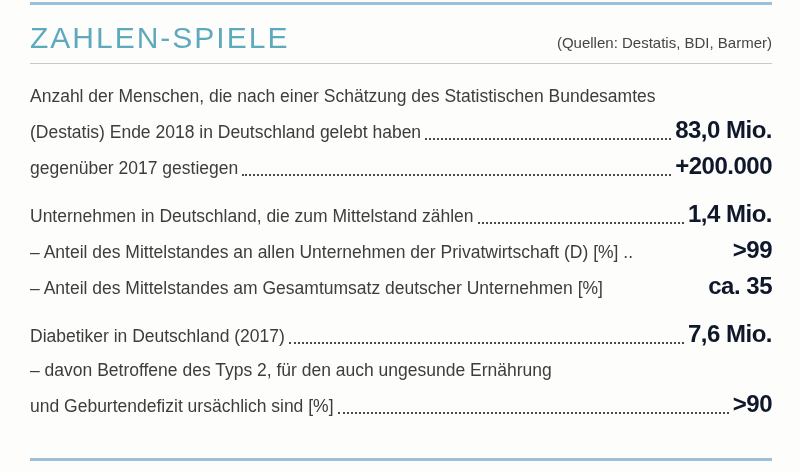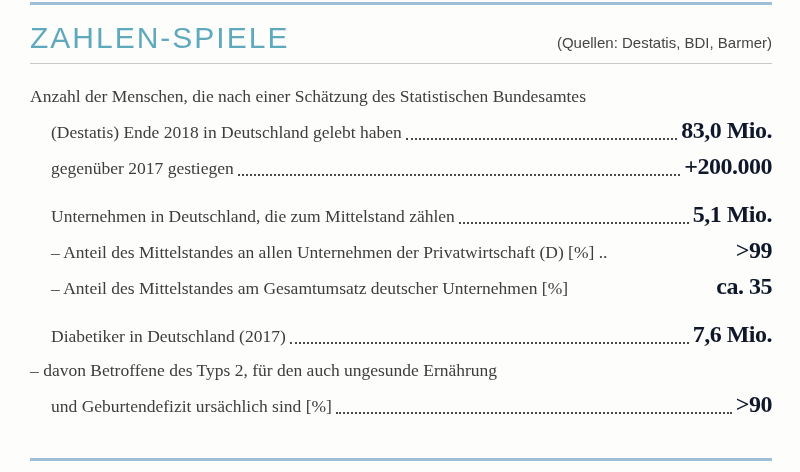--- a/index.html
+++ b/index.html
@@ -47,26 +47,24 @@
     background: #c9c9c9;
     border: none;
     margin: 9px 0 0 0;
   }
   .content { margin-top: 15px; }
   .stat-item.group-gap { margin-top: 12px; }
   .line {
     font-size: 17.5px;
     line-height: 34px;
     white-space: nowrap;
-    font-family: Liberation Serif, serif;
   }
   .line.with-value {
     display: flex;
     align-items: baseline;
-    margin-left: 21px;
   }
   .line .text { flex: 0 0 auto; }
   .leader {
     flex: 1 1 auto;
     border-bottom: 2px dotted #4a4a4a;
     margin: 0 4px 9px 4px;
     align-self: flex-end;
     min-width: 6px;
   }
   .spacer {
@@ -112,21 +110,21 @@
         <span class="text">gegenüber 2017 gestiegen</span>
         <span class="leader"></span>
         <span class="value">+200.000</span>
       </div>
     </div>
 
     <div class="stat-item group-gap">
       <div class="line with-value">
         <span class="text">Unternehmen in Deutschland, die zum Mittelstand zählen</span>
         <span class="leader"></span>
-        <span class="value">5,1 Mio.</span>
+        <span class="value">1,4 Mio.</span>
       </div>
     </div>
 
     <div class="stat-item">
       <div class="line with-value">
         <span class="text">– Anteil des Mittelstandes an allen Unternehmen der Privatwirtschaft (D) [%] ..</span>
         <span class="spacer"></span>
         <span class="value">&gt;99</span>
       </div>
     </div>

